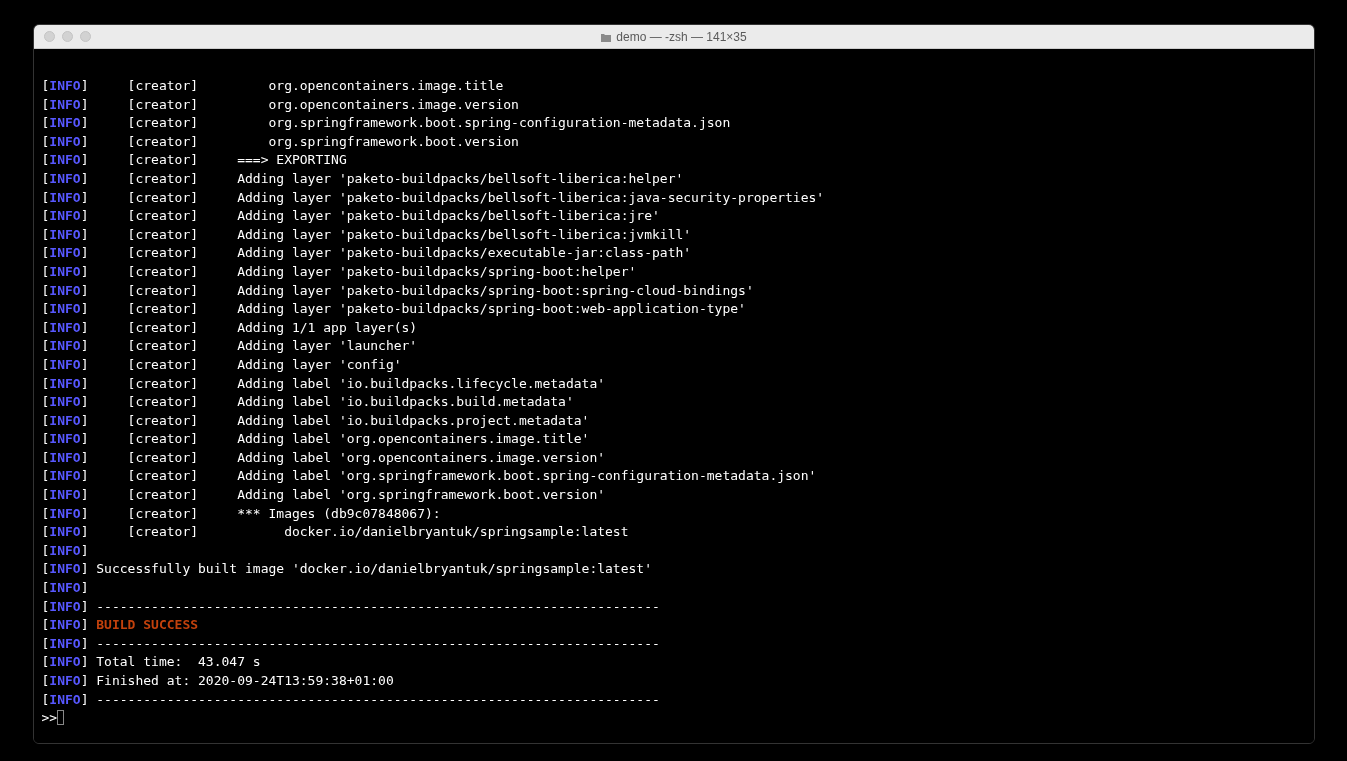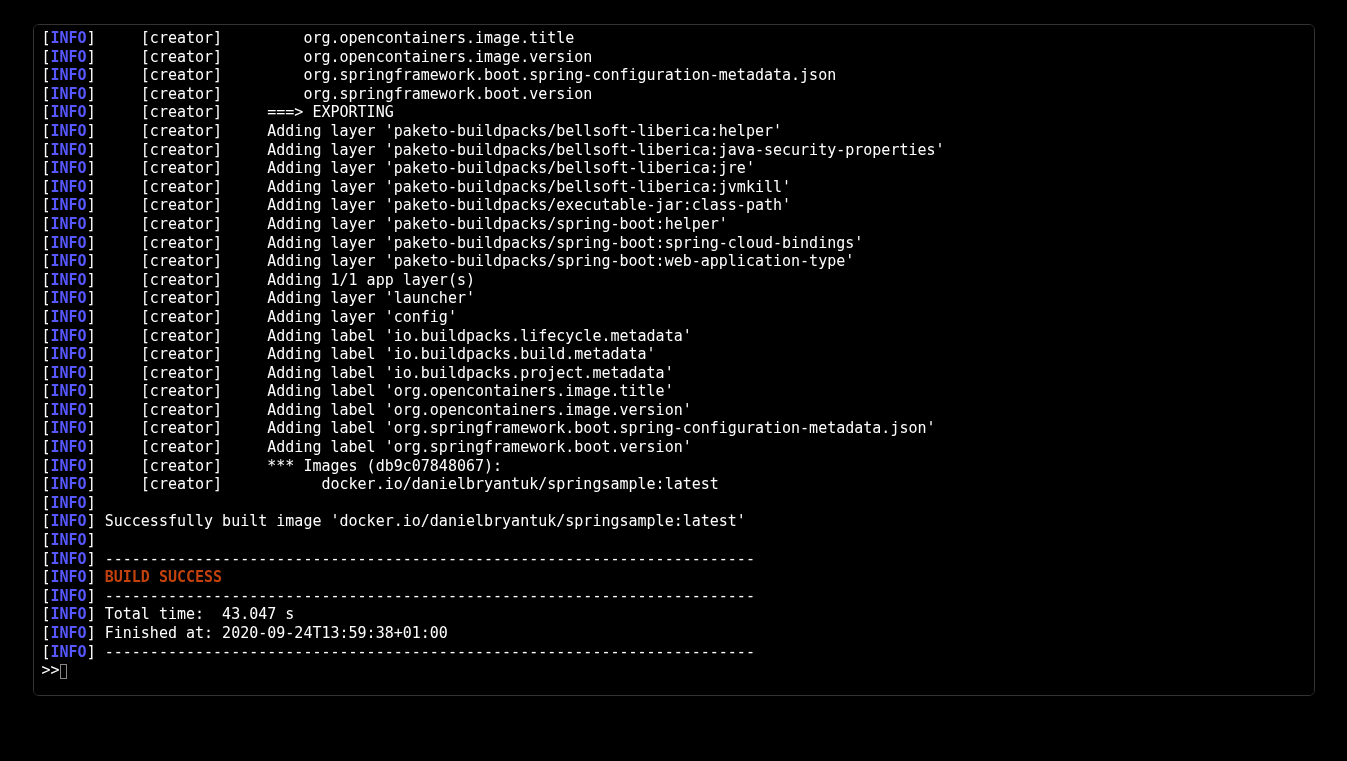--- a/index.html
+++ b/index.html
@@ -55,25 +55,26 @@
     }
     .folder-icon {
       width: 12px;
       height: 10px;
       display: inline-block;
     }
     .terminal-content {
       background: #000;
       padding: 4px 8px 8px 8px;
       font-family: "Menlo", "Consolas", monospace;
-      font-size: 15px;
+      font-size: 13px;
       line-height: 18.6px;
       white-space: pre;
       color: #fff;
       min-height: 670px;
+      margin-top: 24px;
     }
     .line {
       display: block;
     }
     .bracket {
       color: #fff;
     }
     .info {
       color: #5757ff;
       font-weight: bold;
@@ -91,14 +92,29 @@
       height: 15px;
       border: 1px solid #888;
       vertical-align: text-bottom;
       margin-left: 0px;
     }
   </style>
 </head>
 <body>
 
 <div class="terminal-window">
+  <div class="title-bar">
+    <div class="traffic-lights">
+      <div class="traffic-light"></div>
+      <div class="traffic-light"></div>
+      <div class="traffic-light"></div>
+    </div>
+    <div class="title-text">
+      <span class="folder-icon">
+        <svg width="12" height="10" viewBox="0 0 12 10">
+            <path d="M1 1 L4 1 L5 2 L11 2 L11 9 L1 9 Z" fill="#8a8a8a"></path>
+          </svg>
+      </span>
+      <span>demo — -zsh — 141×35</span>
+    </div>
+  </div>
   <div class="terminal-content" id="terminal-content"><span class="line"><span class="bracket">[</span><span class="info">INFO</span><span class="bracket">]</span><span>     [creator]         org.opencontainers.image.title</span></span><span class="line"><span class="bracket">[</span><span class="info">INFO</span><span class="bracket">]</span><span>     [creator]         org.opencontainers.image.version</span></span><span class="line"><span class="bracket">[</span><span class="info">INFO</span><span class="bracket">]</span><span>     [creator]         org.springframework.boot.spring-configuration-metadata.json</span></span><span class="line"><span class="bracket">[</span><span class="info">INFO</span><span class="bracket">]</span><span>     [creator]         org.springframework.boot.version</span></span><span class="line"><span class="bracket">[</span><span class="info">INFO</span><span class="bracket">]</span><span>     [creator]     ===&gt; EXPORTING</span></span><span class="line"><span class="bracket">[</span><span class="info">INFO</span><span class="bracket">]</span><span>     [creator]     Adding layer 'paketo-buildpacks/bellsoft-liberica:helper'</span></span><span class="line"><span class="bracket">[</span><span class="info">INFO</span><span class="bracket">]</span><span>     [creator]     Adding layer 'paketo-buildpacks/bellsoft-liberica:java-security-properties'</span></span><span class="line"><span class="bracket">[</span><span class="info">INFO</span><span class="bracket">]</span><span>     [creator]     Adding layer 'paketo-buildpacks/bellsoft-liberica:jre'</span></span><span class="line"><span class="bracket">[</span><span class="info">INFO</span><span class="bracket">]</span><span>     [creator]     Adding layer 'paketo-buildpacks/bellsoft-liberica:jvmkill'</span></span><span class="line"><span class="bracket">[</span><span class="info">INFO</span><span class="bracket">]</span><span>     [creator]     Adding layer 'paketo-buildpacks/executable-jar:class-path'</span></span><span class="line"><span class="bracket">[</span><span class="info">INFO</span><span class="bracket">]</span><span>     [creator]     Adding layer 'paketo-buildpacks/spring-boot:helper'</span></span><span class="line"><span class="bracket">[</span><span class="info">INFO</span><span class="bracket">]</span><span>     [creator]     Adding layer 'paketo-buildpacks/spring-boot:spring-cloud-bindings'</span></span><span class="line"><span class="bracket">[</span><span class="info">INFO</span><span class="bracket">]</span><span>     [creator]     Adding layer 'paketo-buildpacks/spring-boot:web-application-type'</span></span><span class="line"><span class="bracket">[</span><span class="info">INFO</span><span class="bracket">]</span><span>     [creator]     Adding 1/1 app layer(s)</span></span><span class="line"><span class="bracket">[</span><span class="info">INFO</span><span class="bracket">]</span><span>     [creator]     Adding layer 'launcher'</span></span><span class="line"><span class="bracket">[</span><span class="info">INFO</span><span class="bracket">]</span><span>     [creator]     Adding layer 'config'</span></span><span class="line"><span class="bracket">[</span><span class="info">INFO</span><span class="bracket">]</span><span>     [creator]     Adding label 'io.buildpacks.lifecycle.metadata'</span></span><span class="line"><span class="bracket">[</span><span class="info">INFO</span><span class="bracket">]</span><span>     [creator]     Adding label 'io.buildpacks.build.metadata'</span></span><span class="line"><span class="bracket">[</span><span class="info">INFO</span><span class="bracket">]</span><span>     [creator]     Adding label 'io.buildpacks.project.metadata'</span></span><span class="line"><span class="bracket">[</span><span class="info">INFO</span><span class="bracket">]</span><span>     [creator]     Adding label 'org.opencontainers.image.title'</span></span><span class="line"><span class="bracket">[</span><span class="info">INFO</span><span class="bracket">]</span><span>     [creator]     Adding label 'org.opencontainers.image.version'</span></span><span class="line"><span class="bracket">[</span><span class="info">INFO</span><span class="bracket">]</span><span>     [creator]     Adding label 'org.springframework.boot.spring-configuration-metadata.json'</span></span><span class="line"><span class="bracket">[</span><span class="info">INFO</span><span class="bracket">]</span><span>     [creator]     Adding label 'org.springframework.boot.version'</span></span><span class="line"><span class="bracket">[</span><span class="info">INFO</span><span class="bracket">]</span><span>     [creator]     *** Images (db9c07848067):</span></span><span class="line"><span class="bracket">[</span><span class="info">INFO</span><span class="bracket">]</span><span>     [creator]           docker.io/danielbryantuk/springsample:latest</span></span><span class="line"><span class="bracket">[</span><span class="info">INFO</span><span class="bracket">]</span><span></span></span><span class="line"><span class="bracket">[</span><span class="info">INFO</span><span class="bracket">]</span><span> Successfully built image 'docker.io/danielbryantuk/springsample:latest'</span></span><span class="line"><span class="bracket">[</span><span class="info">INFO</span><span class="bracket">]</span><span></span></span><span class="line"><span class="bracket">[</span><span class="info">INFO</span><span class="bracket">]</span><span> ------------------------------------------------------------------------</span></span><span class="line"><span class="bracket">[</span><span class="info">INFO</span><span class="bracket">]</span><span> </span><span class="success">BUILD SUCCESS</span></span><span class="line"><span class="bracket">[</span><span class="info">INFO</span><span class="bracket">]</span><span> ------------------------------------------------------------------------</span></span><span class="line"><span class="bracket">[</span><span class="info">INFO</span><span class="bracket">]</span><span> Total time:  43.047 s</span></span><span class="line"><span class="bracket">[</span><span class="info">INFO</span><span class="bracket">]</span><span> Finished at: 2020-09-24T13:59:38+01:00</span></span><span class="line"><span class="bracket">[</span><span class="info">INFO</span><span class="bracket">]</span><span> ------------------------------------------------------------------------</span></span><span class="line"><span class="prompt">&gt;&gt;</span><span class="cursor"></span></span></div>
 </div>
 
 </body></html>

